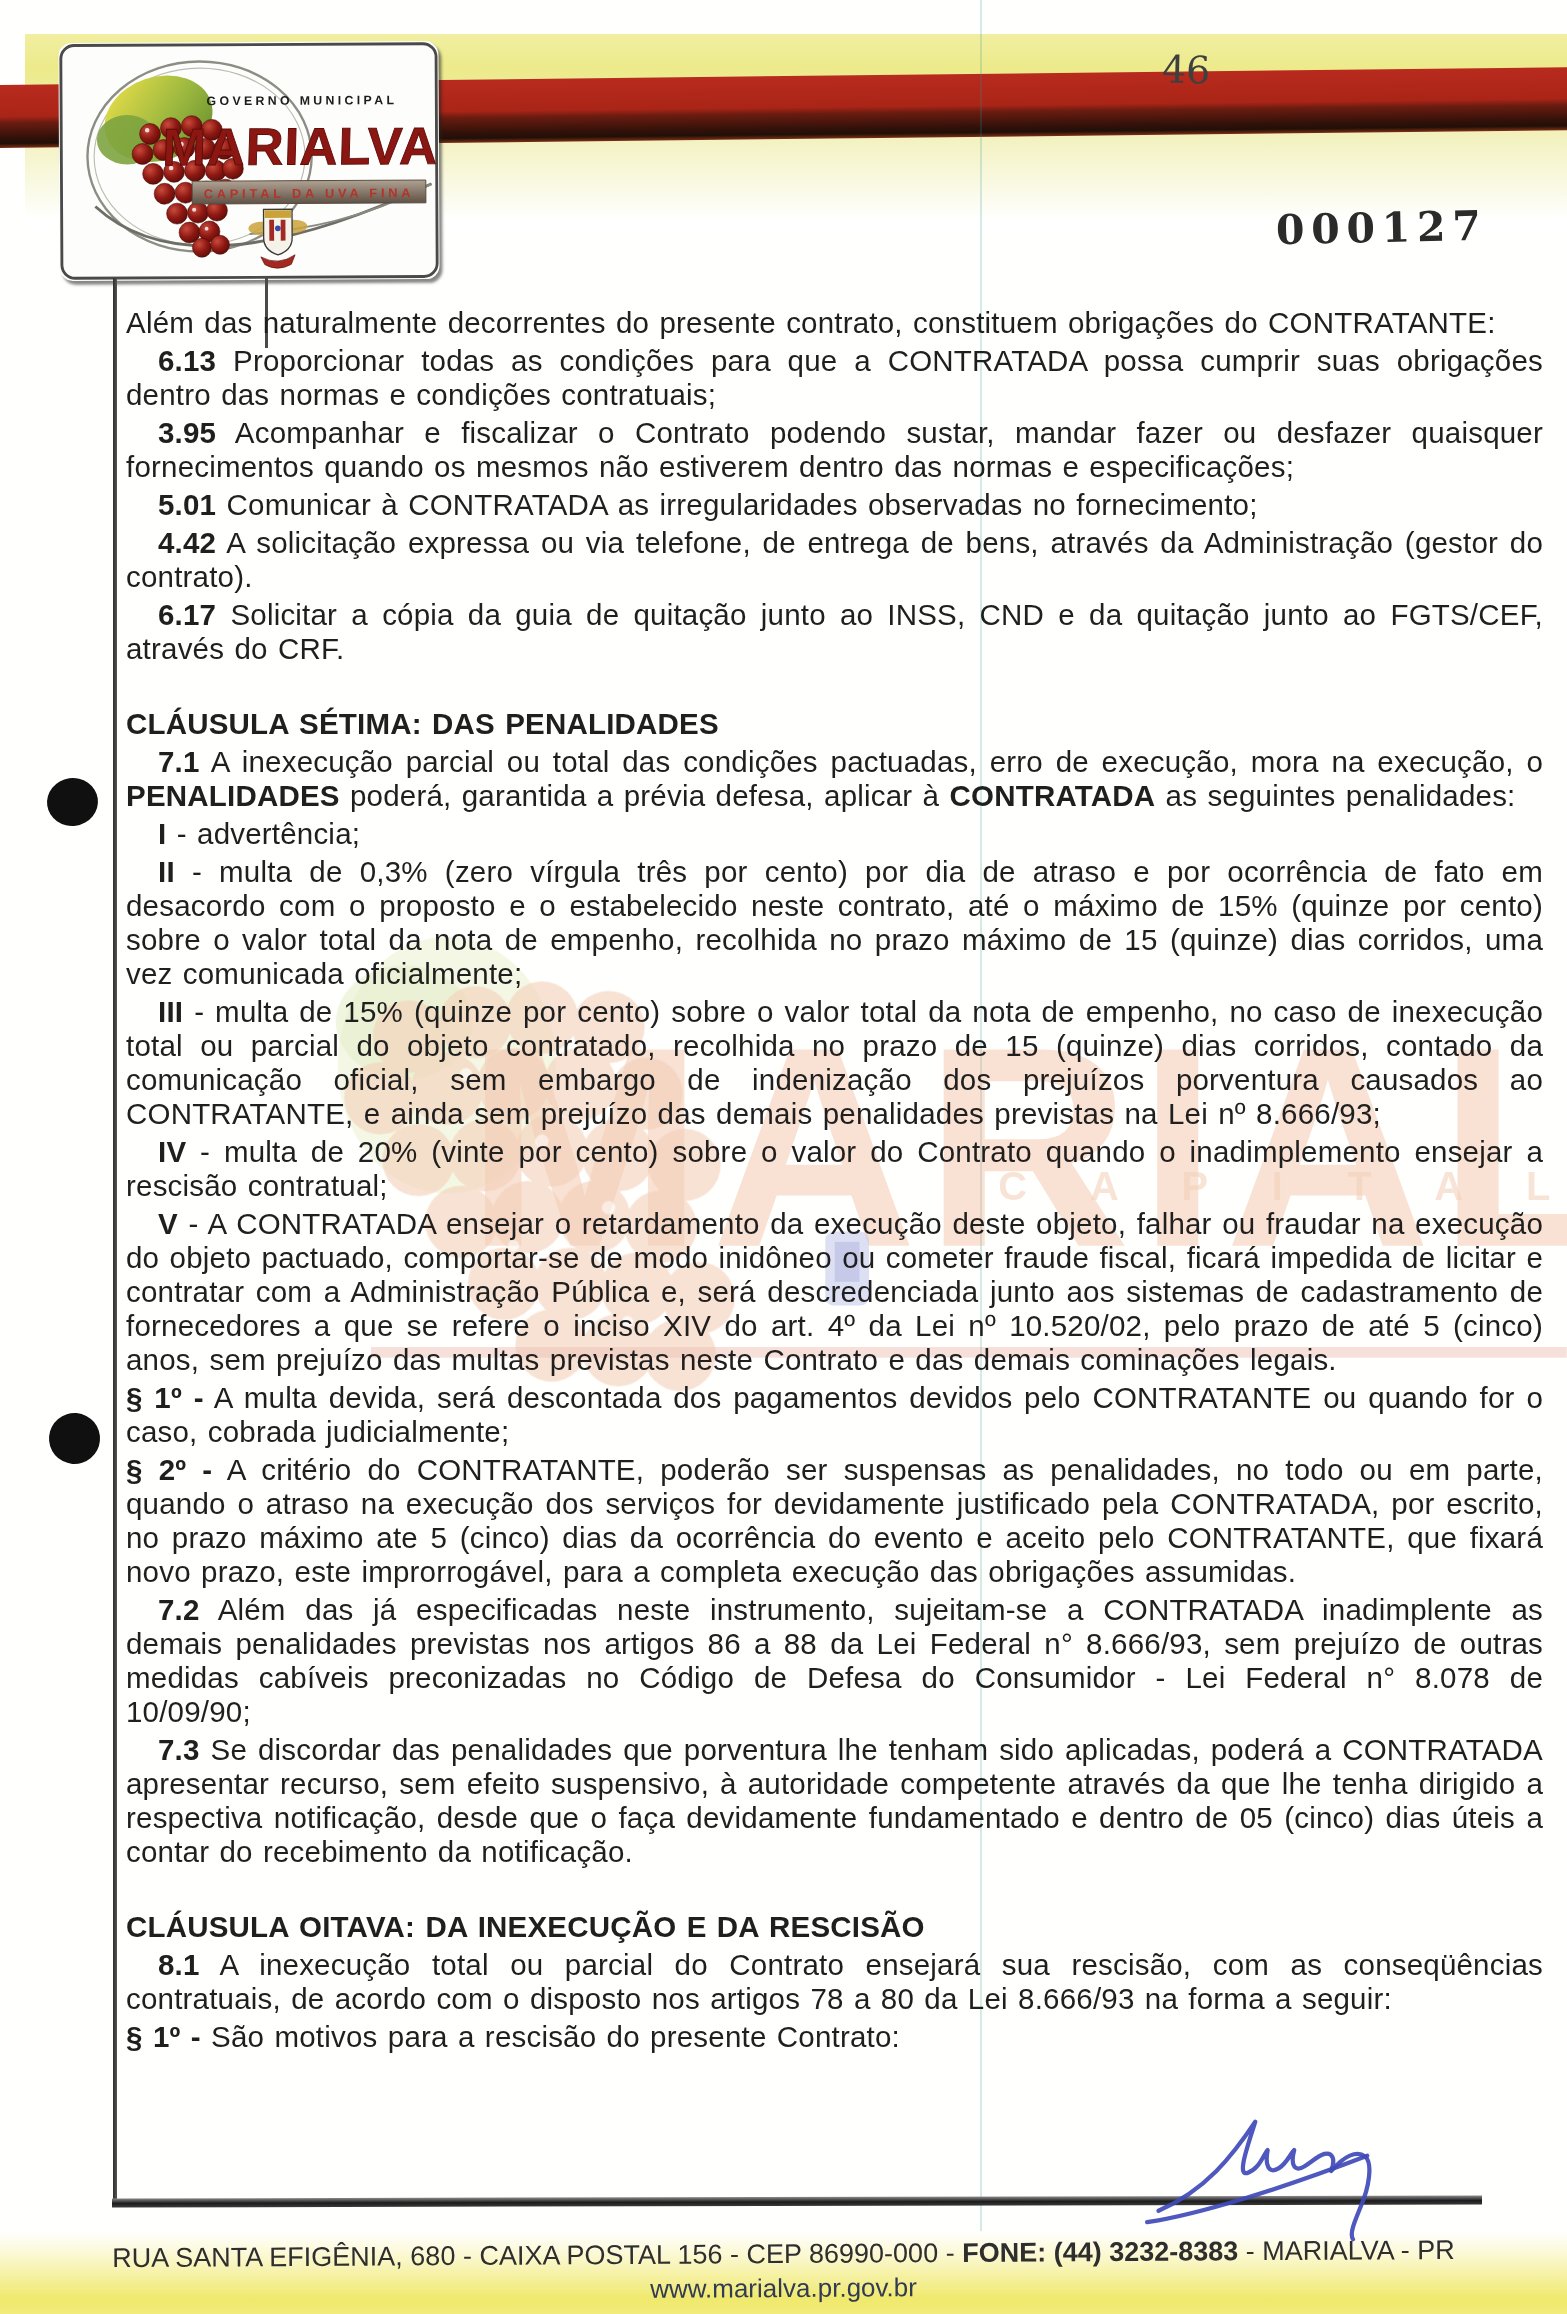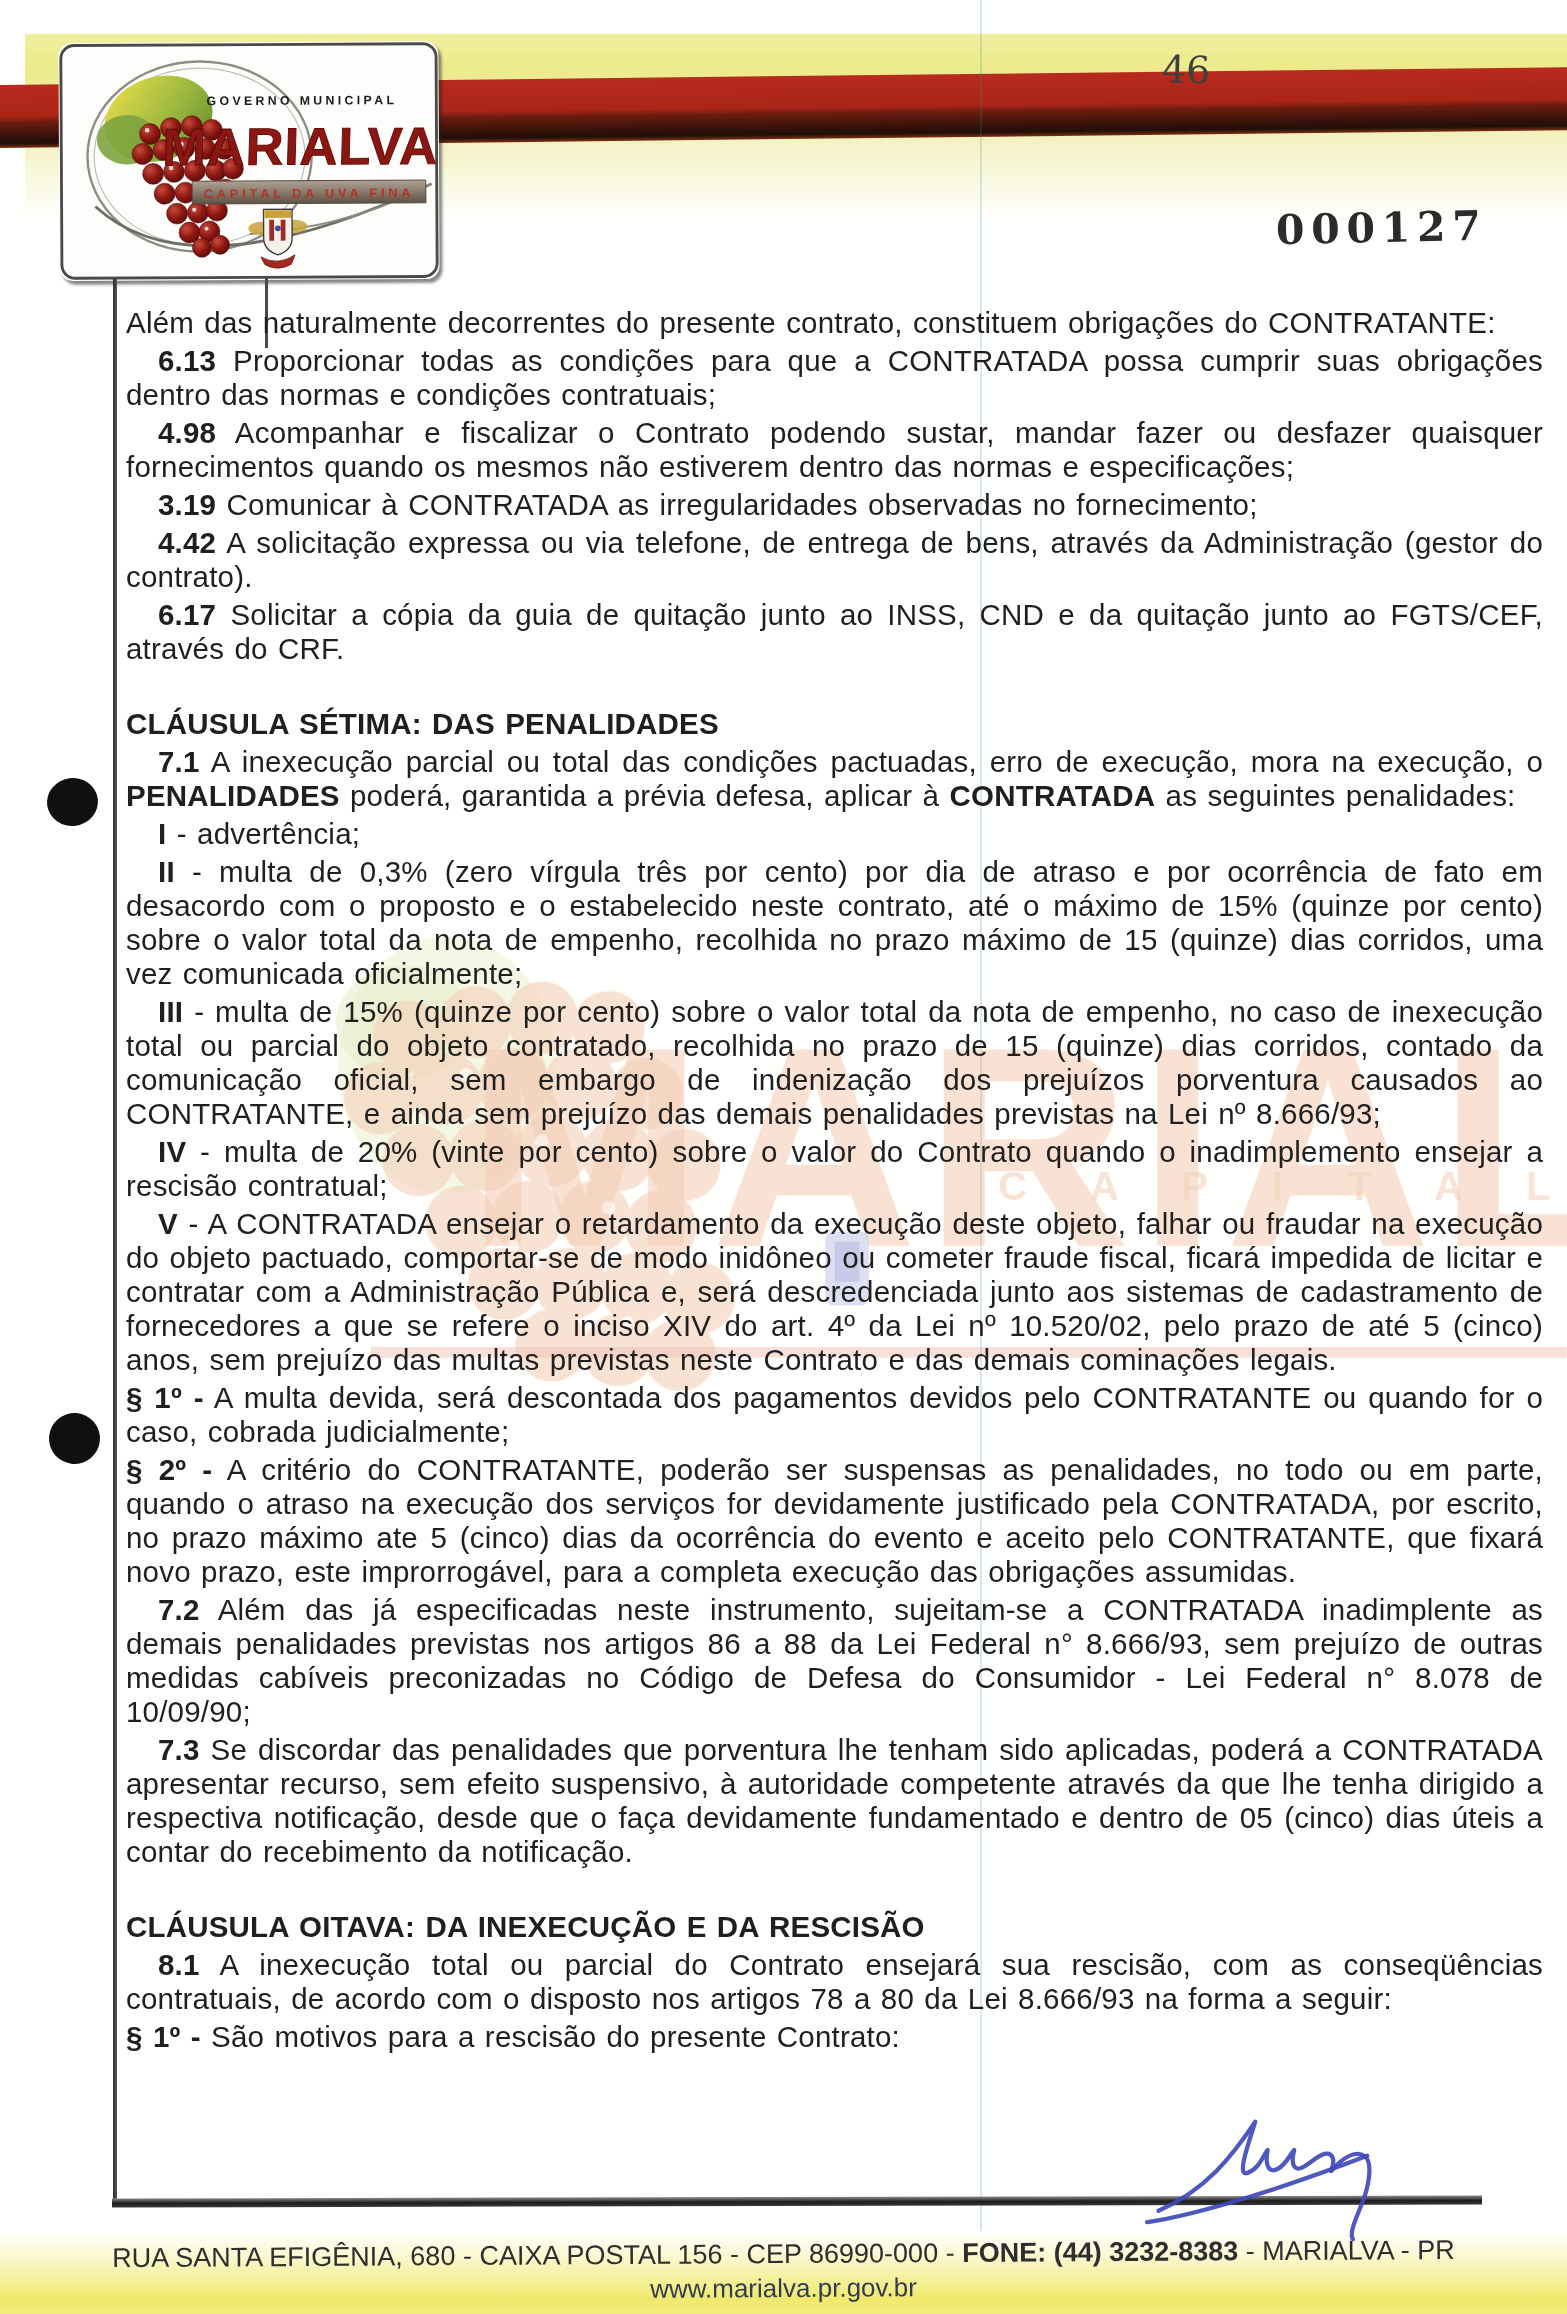--- a/index.html
+++ b/index.html
@@ -211,22 +211,22 @@
       <g>
         <rect x="628" y="315" width="46" height="78" rx="9" fill="#98a0da" opacity=".6"></rect>
         <rect x="638" y="326" width="26" height="42" fill="#7a84cc" opacity=".6"></rect>
       </g>
     </g>
   </svg>
 
   <div class="doc-body" id="doc-body">
       <p class=""><span>Além das naturalmente decorrentes do presente contrato, constituem obrigações do CONTRATANTE:</span></p>
       <p class=" indent"><span class="b">6.13</span><span> Proporcionar todas as condições para que a CONTRATADA possa cumprir suas obrigações dentro das normas e condições contratuais;</span></p>
-      <p class=" indent"><span class="b">4.98</span><span> Acompanhar e fiscalizar o Contrato podendo sustar, mandar fazer ou desfazer quaisquer fornecimentos quando os mesmos não estiverem dentro das normas e especificações;</span></p>
-      <p class=" indent"><span class="b">3.19</span><span> Comunicar à CONTRATADA as irregularidades observadas no fornecimento;</span></p>
+      <p class=" indent"><span class="b">3.95</span><span> Acompanhar e fiscalizar o Contrato podendo sustar, mandar fazer ou desfazer quaisquer fornecimentos quando os mesmos não estiverem dentro das normas e especificações;</span></p>
+      <p class=" indent"><span class="b">5.01</span><span> Comunicar à CONTRATADA as irregularidades observadas no fornecimento;</span></p>
       <p class=" indent"><span class="b">4.42</span><span> A solicitação expressa ou via telefone, de entrega de bens, através da Administração (gestor do contrato).</span></p>
       <p class=" indent"><span class="b">6.17</span><span> Solicitar a cópia da guia de quitação junto ao INSS, CND e da quitação junto ao FGTS/CEF, através do CRF.</span></p>
       <div class="gap"></div>
       <p class="heading"><span class="b">CLÁUSULA SÉTIMA: DAS PENALIDADES</span></p>
       <p class=" indent"><span class="b">7.1</span><span> A inexecução parcial ou total das condições pactuadas, erro de execução, mora na execução, o </span><span class="b">PENALIDADES</span><span> poderá, garantida a prévia defesa, aplicar à </span><span class="b">CONTRATADA</span><span> as seguintes penalidades:</span></p>
       <p class=" indent"><span class="b">I</span><span> - advertência;</span></p>
       <p class=" indent"><span class="b">II</span><span> - multa de 0,3% (zero vírgula três por cento) por dia de atraso e por ocorrência de fato em desacordo com o proposto e o estabelecido neste contrato, até o máximo de 15% (quinze por cento) sobre o valor total da nota de empenho, recolhida no prazo máximo de 15 (quinze) dias corridos, uma vez comunicada oficialmente;</span></p>
       <p class=" indent"><span class="b">III</span><span> - multa de 15% (quinze por cento) sobre o valor total da nota de empenho, no caso de inexecução total ou parcial do objeto contratado, recolhida no prazo de 15 (quinze) dias corridos, contado da comunicação oficial, sem embargo de indenização dos prejuízos porventura causados ao CONTRATANTE, e ainda sem prejuízo das demais penalidades previstas na Lei nº 8.666/93;</span></p>
       <p class=" indent"><span class="b">IV</span><span> - multa de 20% (vinte por cento) sobre o valor do Contrato quando o inadimplemento ensejar a rescisão contratual;</span></p>
       <p class=" indent"><span class="b">V</span><span> - A CONTRATADA ensejar o retardamento da execução deste objeto, falhar ou fraudar na execução do objeto pactuado, comportar-se de modo inidôneo ou cometer fraude fiscal, ficará impedida de licitar e contratar com a Administração Pública e, será descredenciada junto aos sistemas de cadastramento de fornecedores a que se refere o inciso XIV do art. 4º da Lei nº 10.520/02, pelo prazo de até 5 (cinco) anos, sem prejuízo das multas previstas neste Contrato e das demais cominações legais.</span></p>

